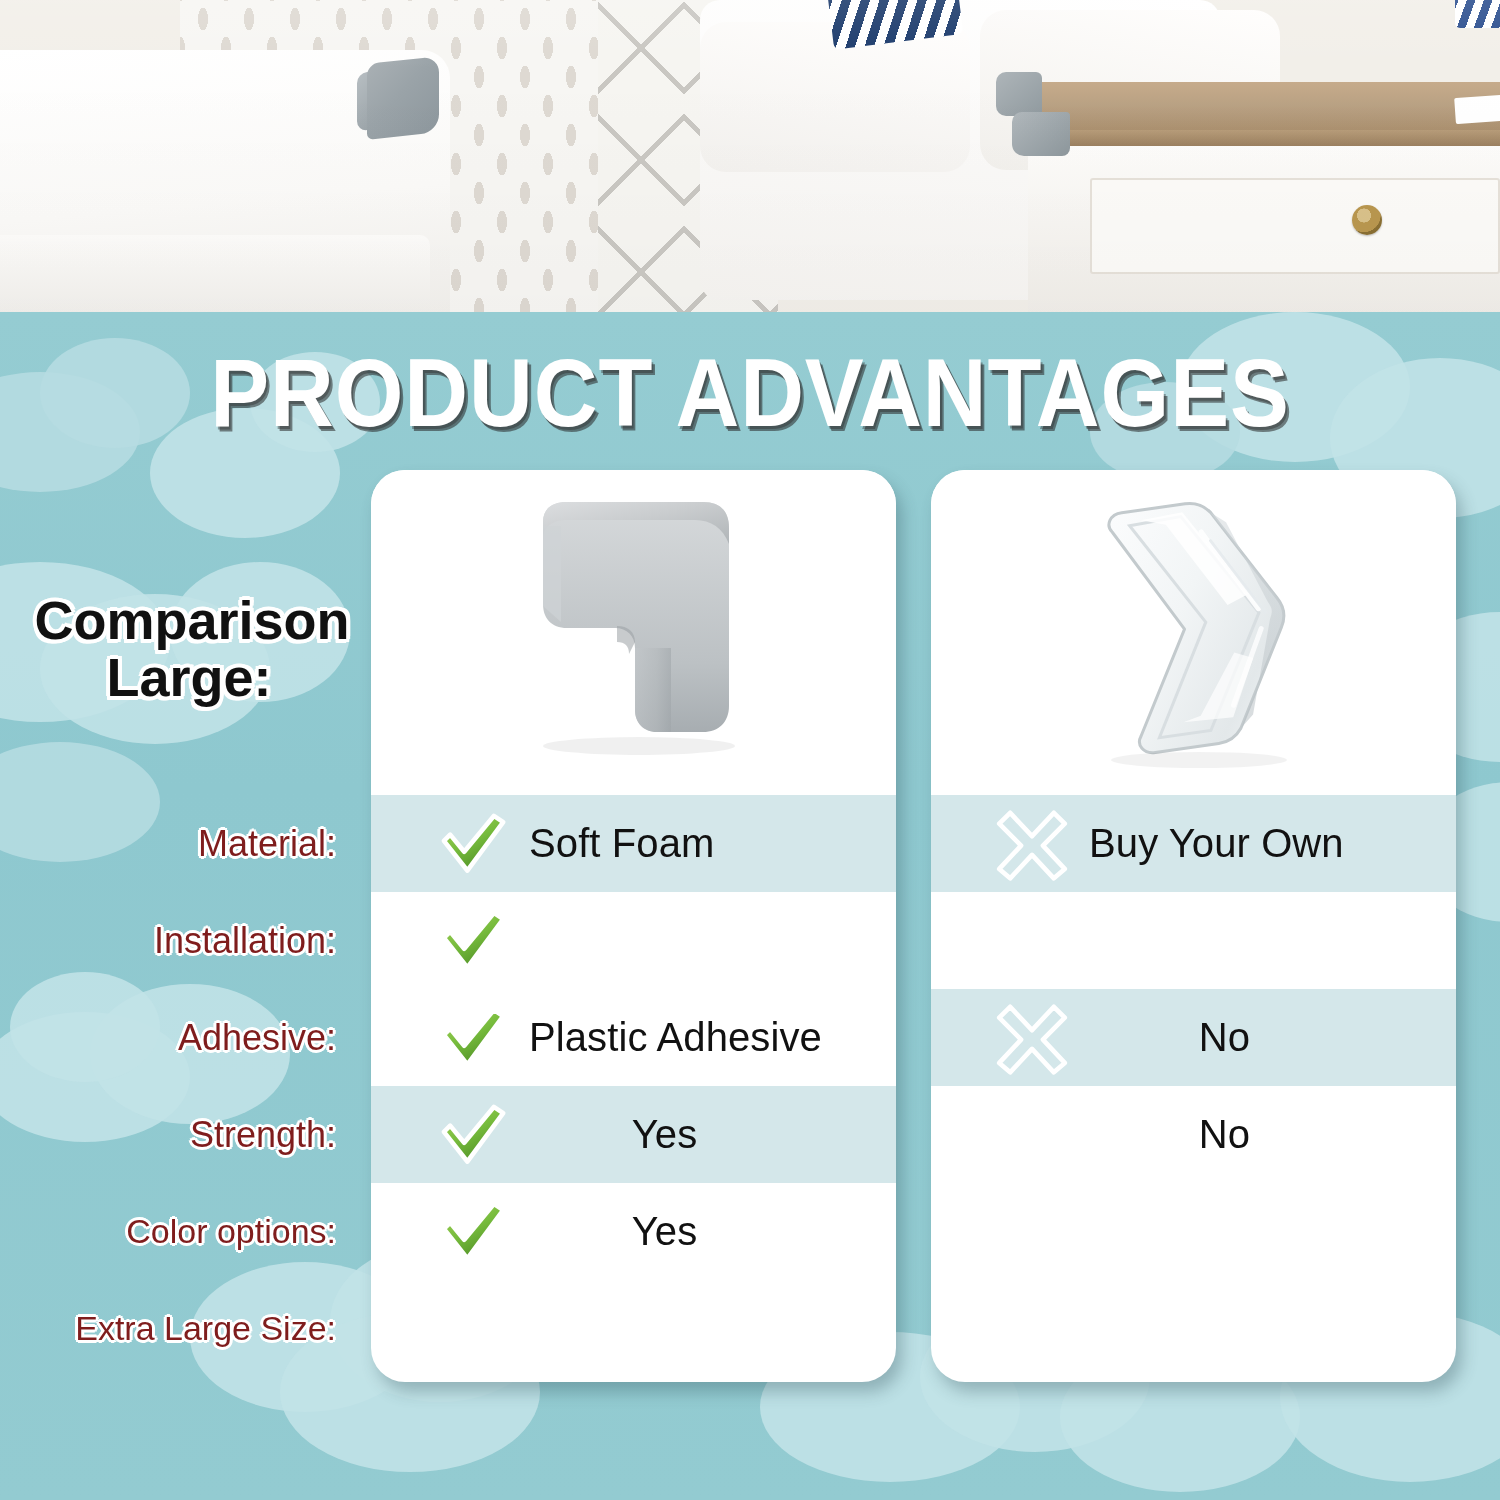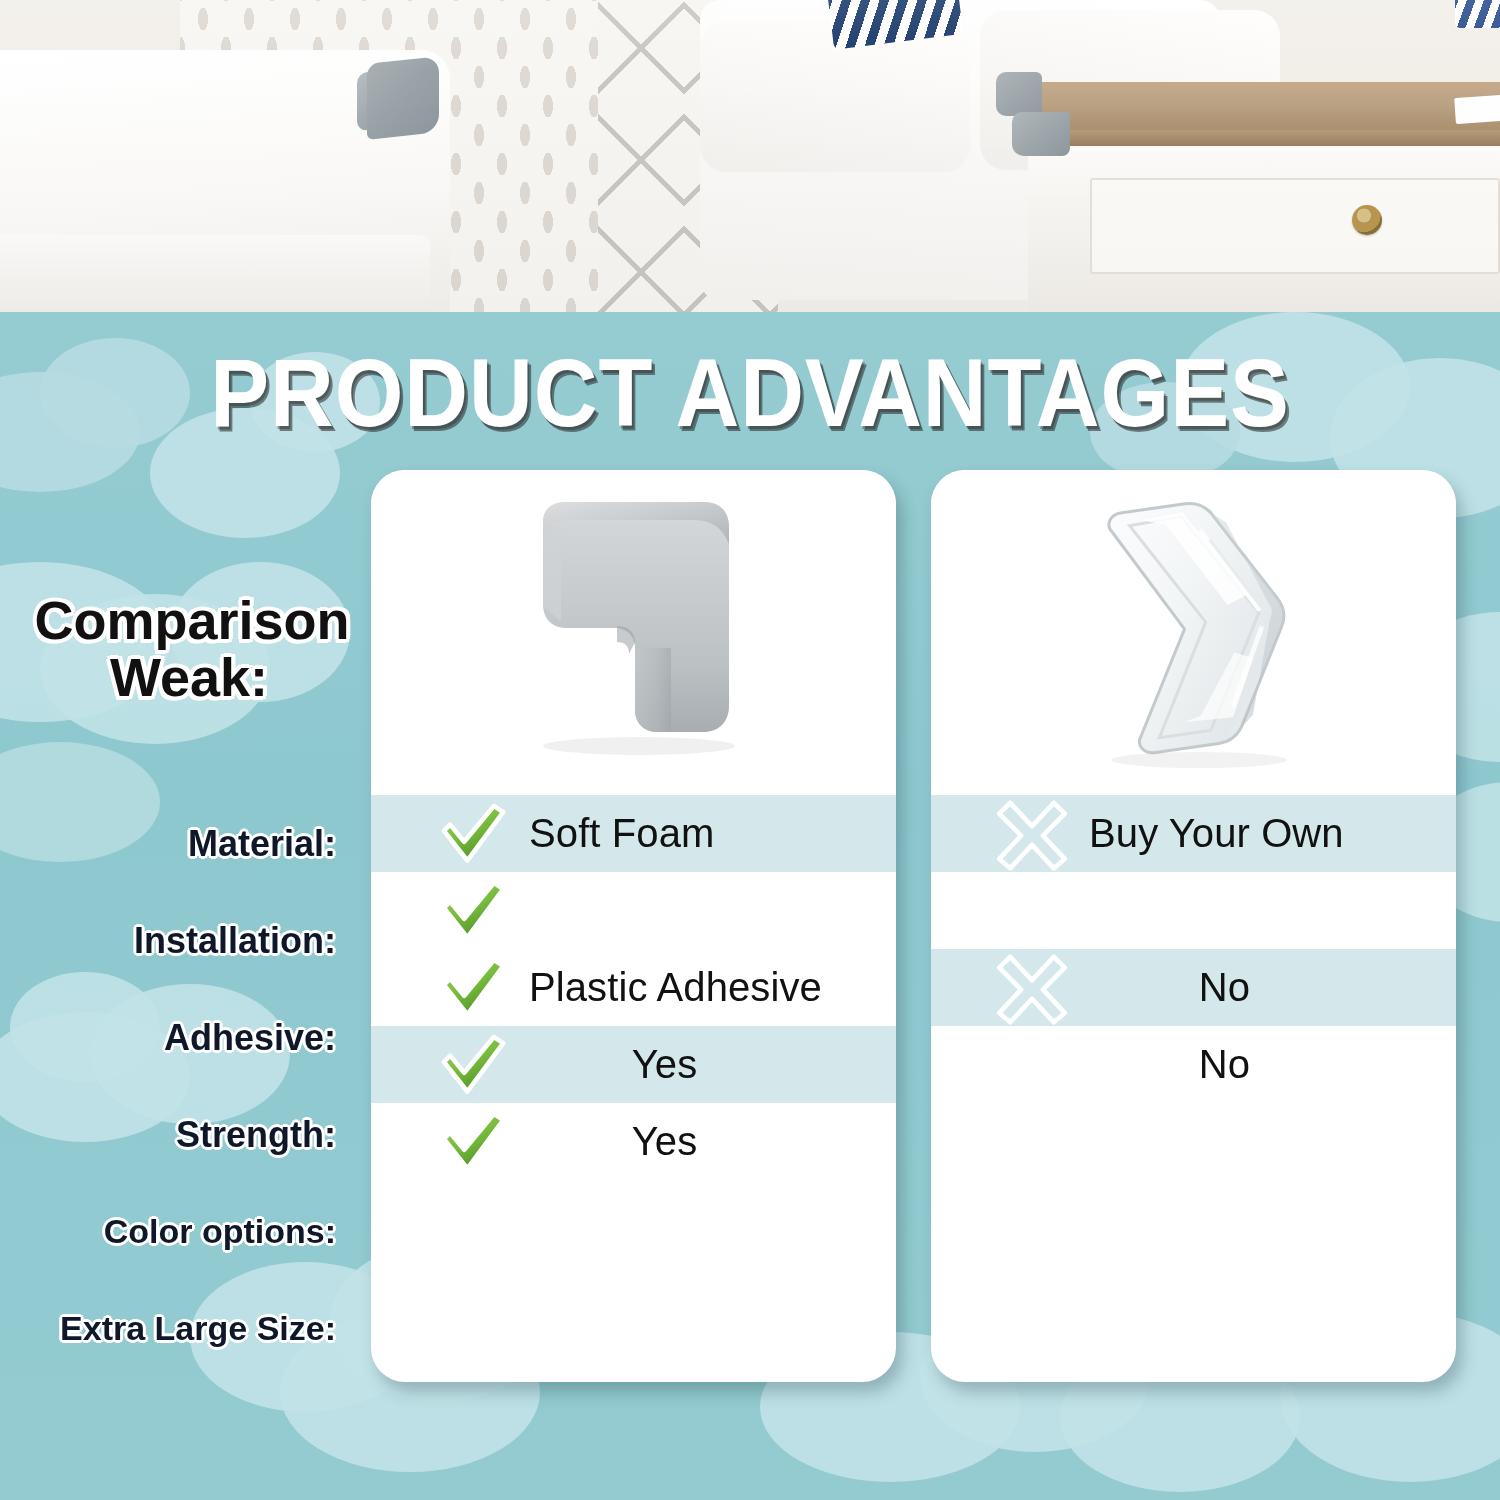--- a/index.html
+++ b/index.html
@@ -157,42 +157,42 @@
   }
   #comp-head .l1{ display:block; text-align:center; padding-left:6px; }
   #comp-head .l2{ display:block; text-align:center; }
 
   #row-labels{
     position:absolute; left:0; top:795px; width:352px;
   }
   .rlabel{
     height:97px; display:flex; align-items:center; justify-content:flex-end;
     padding-right:16px;
-    font-weight:700; font-size:36px; color:#0f172a;
+    font-weight:400; font-size:36px; color:#7f1d1d;
     text-shadow:
       -2px -2px 0 #fff, 2px -2px 0 #fff, -2px 2px 0 #fff, 2px 2px 0 #fff,
       -3px 0 0 #fff, 3px 0 0 #fff, 0 -3px 0 #fff, 0 3px 0 #fff;
   }
   .rlabel.wide{ font-size:34px; }
 
   
   .card{
     position:absolute; top:470px; width:525px; height:912px;
     background:#ffffff; border-radius:34px; overflow:hidden;
     box-shadow:6px 10px 16px rgba(40,70,80,.30);
   }
   #card-left{ left:371px; }
   #card-right{ left:931px; }
 
   .card-img{
     height:325px; width:100%; position:relative; background:#ffffff;
   }
   .rows{ width:100%; }
   .row{
-    height:77px; display:flex; align-items:center; padding-left:62px;
+    height:97px; display:flex; align-items:center; padding-left:62px;
     background:#ffffff;
   }
   .row.alt{ background:#d4e7ea; }
   .row .mark{ width:96px; flex:0 0 96px; display:flex; align-items:center; }
   .row .txt{
     font-size:40px; color:#111; line-height:1.06; letter-spacing:.1px;
   }
   .row.two-line .txt{ font-size:36px; }
   .row.center{ padding-left:62px; }
   .row.center .txt{ flex:1; text-align:center; padding-right:96px; font-size:40px; }
@@ -260,21 +260,21 @@
   <div class="cloud soft" style="left:760px;  top:1020px; width:260px; height:150px;"></div>
   <div class="cloud soft" style="left:920px;  top:990px;  width:230px; height:150px;"></div>
   <div class="cloud soft" style="left:1060px; top:1030px; width:240px; height:150px;"></div>
   <div class="cloud soft" style="left:1280px; top:1000px; width:260px; height:170px;"></div>
 </div>
 
 <div id="title">PRODUCT ADVANTAGES</div>
 
 <div id="comp-head">
   <span class="l1">Comparison</span>
-  <span class="l2">Weak:</span>
+  <span class="l2">Large:</span>
 </div>
 
 <div id="row-labels">
   <div class="rlabel">Material:</div>
   <div class="rlabel">Installation:</div>
   <div class="rlabel">Adhesive:</div>
   <div class="rlabel">Strength:</div>
   <div class="rlabel wide">Color options:</div>
   <div class="rlabel wide">Extra Large Size:</div>
 </div>

